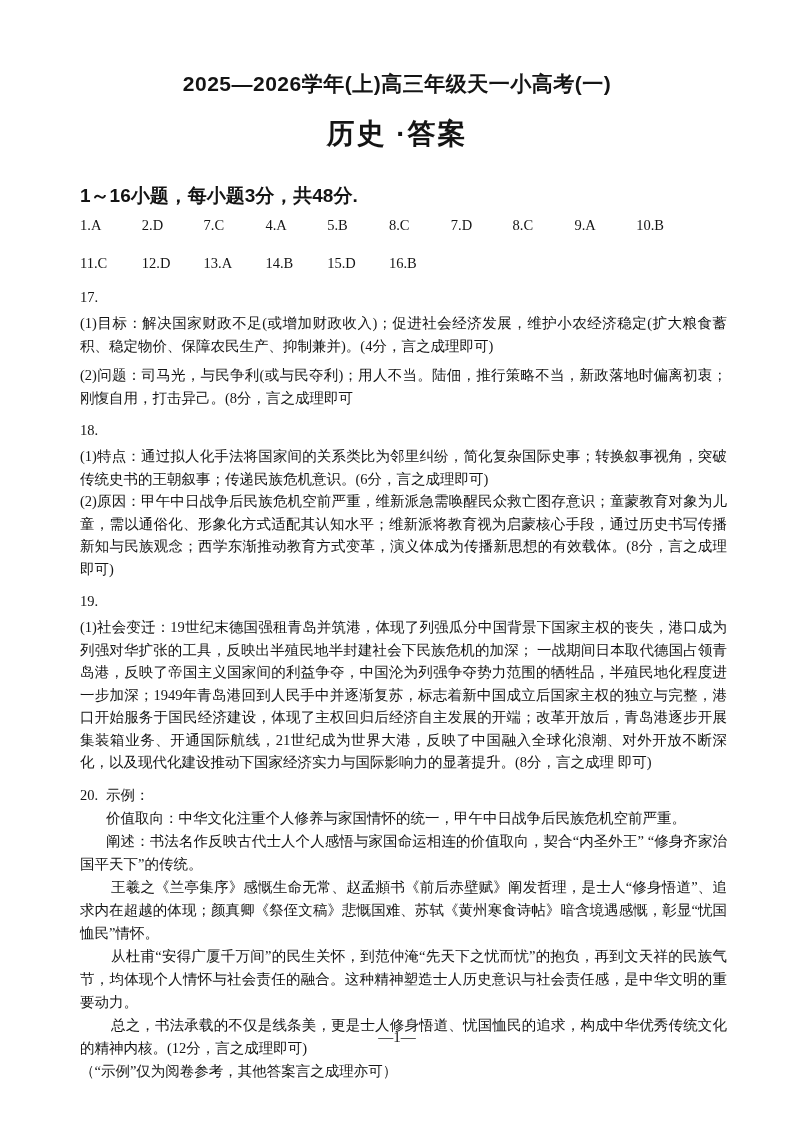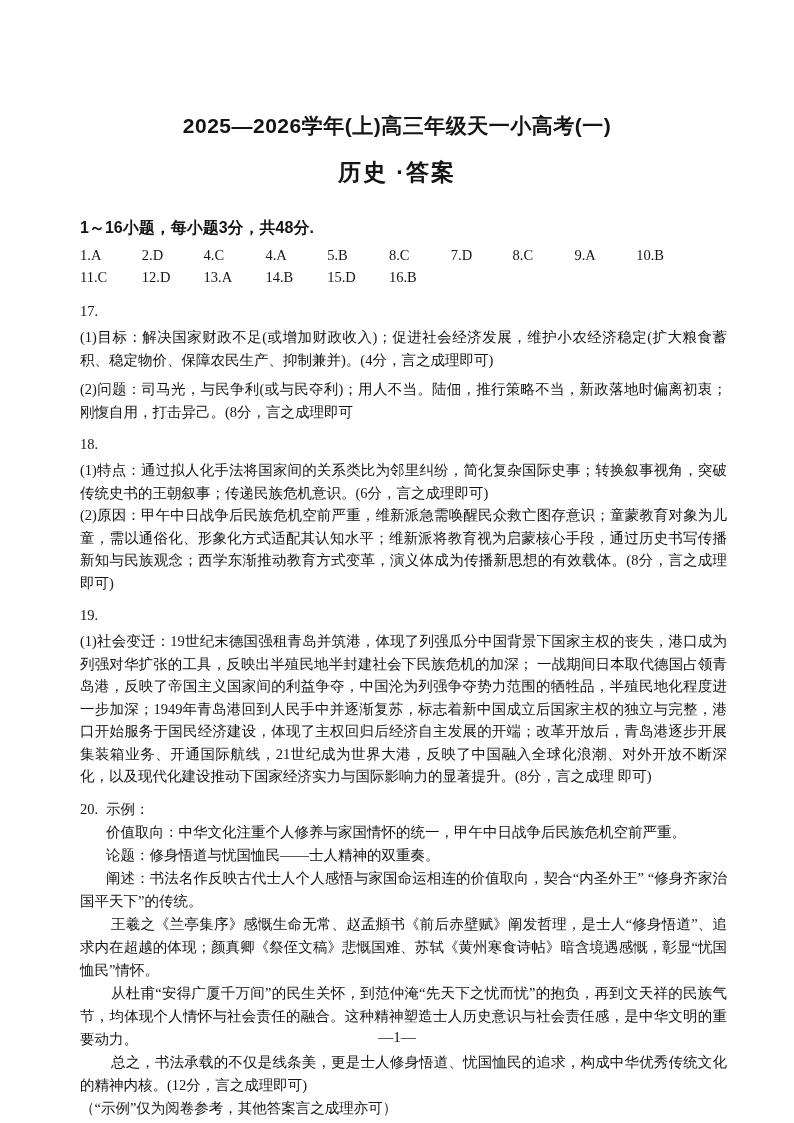--- a/index.html
+++ b/index.html
@@ -7,49 +7,49 @@
   .page{
     position:relative;
     width:794px;height:1123px;
     background:#ffffff;
     color:#141414;
     font-family:"Liberation Serif","DejaVu Serif",serif;
     overflow:hidden;
     margin:0 auto;
   }
   .page-title{
-    margin:0;padding-top:112px;
+    margin:0;padding-top:70px;
     text-align:center;
     font-family:"Liberation Sans","DejaVu Sans",sans-serif;
     font-weight:bold;
     font-size:21px;
     letter-spacing:0.5px;
   }
   .page-subtitle{
     margin:17px 0 0 0;
     text-align:center;
     font-family:"Liberation Sans","DejaVu Sans",sans-serif;
     font-weight:bold;
-    font-size:23px;
+    font-size:28px;
     letter-spacing:2px;
   }
   .content{
     margin:30px 67px 0 80px;
     width:647px;
   }
   .mcq-heading{
     margin:0 0 7px 0;
     font-family:"Liberation Sans","DejaVu Sans",sans-serif;
     font-weight:bold;
-    font-size:16px;
+    font-size:19px;
   }
   .mcq-grid{
     display:grid;
     grid-template-columns:repeat(10,1fr);
-    row-gap:3px;
+    row-gap:19px;
     width:618px;
     font-size:14.5px;
     line-height:19px;
     margin-bottom:13px;
   }
   .mcq-cell{white-space:nowrap;}
   .question{
     display:flex;
     font-size:14.5px;
     line-height:22.5px;
@@ -88,21 +88,21 @@
   <h1 class="page-title">2025—2026学年(上)高三年级天一小高考(一)</h1>
   <h2 class="page-subtitle">历史 ·答案</h2>
 
   <div class="content">
 
     <p class="mcq-heading">1～16小题，每小题3分，共48分.</p>
 
     <div class="mcq-grid">
       <span class="mcq-cell">1.A</span>
       <span class="mcq-cell">2.D</span>
-      <span class="mcq-cell">4.C</span>
+      <span class="mcq-cell">7.C</span>
       <span class="mcq-cell">4.A</span>
       <span class="mcq-cell">5.B</span>
       <span class="mcq-cell">8.C</span>
       <span class="mcq-cell">7.D</span>
       <span class="mcq-cell">8.C</span>
       <span class="mcq-cell">9.A</span>
       <span class="mcq-cell">10.B</span>
       <span class="mcq-cell">11.C</span>
       <span class="mcq-cell">12.D</span>
       <span class="mcq-cell">13.A</span>
@@ -130,21 +130,20 @@
     <div class="question q19">
       <span class="qnum">19.</span>
       <div class="qbody">
         <p class="qpart">(1)社会变迁：19世纪末德国强租青岛并筑港，体现了列强瓜分中国背景下国家主权的丧失，港口成为列强对华扩张的工具，反映出半殖民地半封建社会下民族危机的加深； 一战期间日本取代德国占领青岛港，反映了帝国主义国家间的利益争夺，中国沦为列强争夺势力范围的牺牲品，半殖民地化程度进一步加深；1949年青岛港回到人民手中并逐渐复苏，标志着新中国成立后国家主权的独立与完整，港口开始服务于国民经济建设，体现了主权回归后经济自主发展的开端；改革开放后，青岛港逐步开展集装箱业务、开通国际航线，21世纪成为世界大港，反映了中国融入全球化浪潮、对外开放不断深化，以及现代化建设推动下国家经济实力与国际影响力的显著提升。(8分，言之成理 即可)</p>
       </div>
     </div>
 
     <div class="q20">
       <p class="q20-head"><span class="q20-number">20.</span><span>示例：</span></p>
       <p class="indent-small">价值取向：中华文化注重个人修养与家国情怀的统一，甲午中日战争后民族危机空前严重。</p>
-      <p class="indent-small">论题：修身悟道与忧国恤民——士人精神的双重奏。</p>
       <p class="indent-small">阐述：书法名作反映古代士人个人感悟与家国命运相连的价值取向，契合“内圣外王” “修身齐家治国平天下”的传统。</p>
       <p class="indent-para">王羲之《兰亭集序》感慨生命无常、赵孟頫书《前后赤壁赋》阐发哲理，是士人“修身悟道”、追求内在超越的体现；颜真卿《祭侄文稿》悲慨国难、苏轼《黄州寒食诗帖》暗含境遇感慨，彰显“忧国恤民”情怀。</p>
       <p class="indent-para">从杜甫“安得广厦千万间”的民生关怀，到范仲淹“先天下之忧而忧”的抱负，再到文天祥的民族气节，均体现个人情怀与社会责任的融合。这种精神塑造士人历史意识与社会责任感，是中华文明的重要动力。</p>
       <p class="indent-para">总之，书法承载的不仅是线条美，更是士人修身悟道、忧国恤民的追求，构成中华优秀传统文化的精神内核。(12分，言之成理即可)</p>
       <p class="indent-none">（“示例”仅为阅卷参考，其他答案言之成理亦可）</p>
     </div>
 
   </div>
 
   <div class="page-number">—1—</div>

